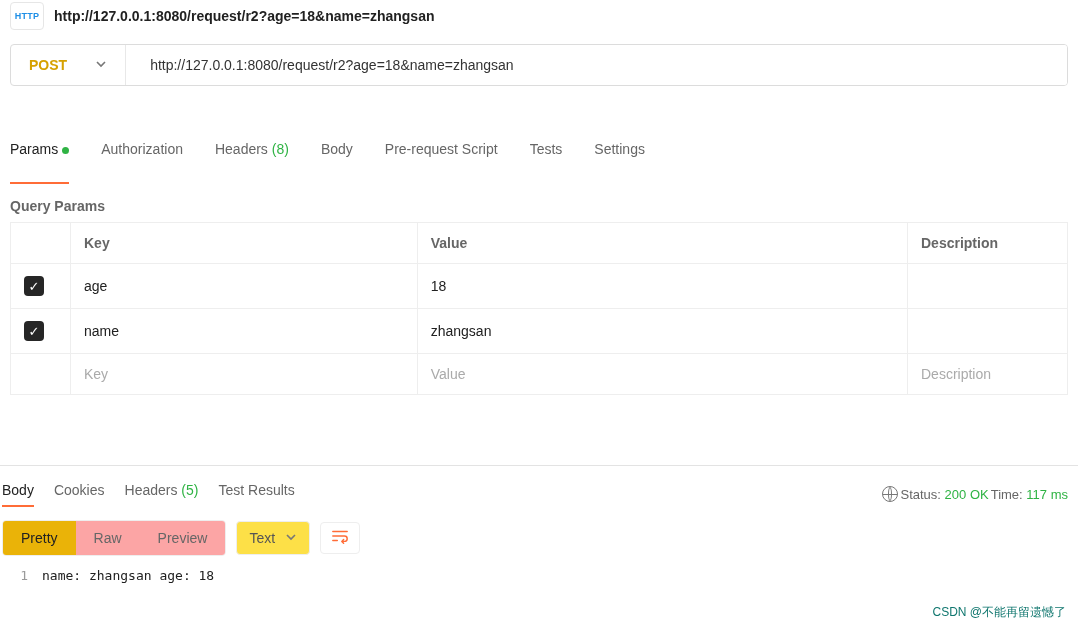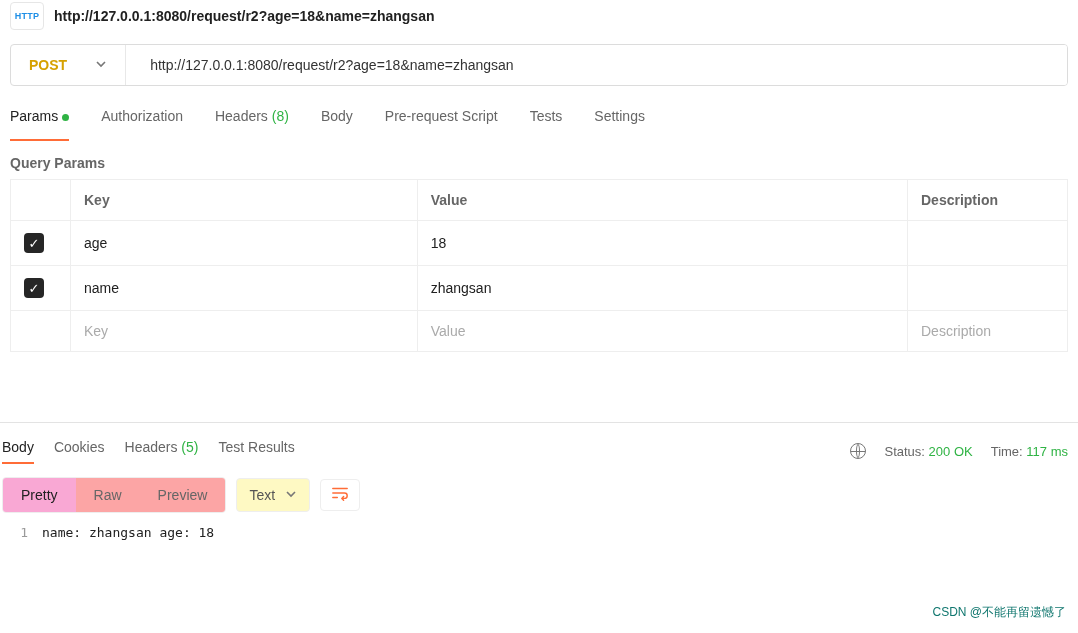--- a/index.html
+++ b/index.html
@@ -28,21 +28,21 @@
     text-align:center;
   }
   .chev { color:#777; }
   .url-input {
     flex:1; border:none; outline:none; padding:0 24px; font-size:14px; color:#333;
   }
   .tabs {
     display:flex; gap:32px; padding:22px 10px 0 10px; color:#666;
     border-bottom:1px solid transparent;
   }
-  .tab { padding-bottom:16px; cursor:pointer; position:relative; }
+  .tab { padding-bottom:26px; cursor:pointer; position:relative;margin-top:33px; }
   .tab.active { color:#222; }
   .tab.active::after {
     content:""; position:absolute; left:0; right:0; bottom:-1px; height:2px;
     background:#ff6c37;
   }
   .dot { display:inline-block; width:7px; height:7px; border-radius:50%; background:#2fb344; margin-left:4px; vertical-align:middle; }
   .count { color:#2fb344; }
   .section-title { padding:14px 10px 8px 10px; color:#666; font-weight:600; }
   table.params {
     width:calc(100% - 20px); margin:0 10px; border-collapse:collapse;
@@ -63,39 +63,39 @@
   .resp-tabs-row {
     display:flex; align-items:center; padding:16px 10px 0 0;
     justify-content:space-between;
   }
   .resp-tabs { display:flex; gap:20px; color:#666; padding-left:2px; }
   .resp-tab { padding-bottom:8px; cursor:pointer; position:relative; }
   .resp-tab.active { color:#222; }
   .resp-tab.active::after {
     content:""; position:absolute; left:0; right:0; bottom:-1px; height:2px; background:#ff6c37;
   }
-  .resp-meta { display:flex; align-items:flex-end; gap:18px; color:#666; font-size:13px; }
+  .resp-meta { display:flex; align-items:flex-end; gap:2px; color:#666; font-size:13px; }
   .globe { width:16px; height:16px; border:1.3px solid #777; border-radius:50%; position:relative; }
   .globe::before, .globe::after { content:""; position:absolute; border:1.3px solid #777; }
   .globe::before { inset:0 5px; border-radius:50%; }
   .globe::after { left:0; right:0; top:7px; height:0; border-width:0 0 1.3px 0; }
   .ok { color:#2fb344; }
   .toolbar {
     display:flex; align-items:center; gap:10px; padding:14px 2px 6px 2px;
   }
   .seg {
     display:flex; border:1px solid #eee; border-radius:4px; overflow:hidden; margin-left:0;
   }
   .seg-btn {
     padding:9px 18px; color:#666; cursor:pointer; background:#fca5a5;
   }
-  .seg-btn.active { background:#f9a8d4; color:#222; }
+  .seg-btn.active { background:#eab308; color:#222; }
   .type-sel {
     display:flex; align-items:center; gap:10px; border:1px solid #eee;
-    border-radius:4px; padding:8px 12px; color:#555; background:#fef9c3; cursor:pointer;
+    border-radius:4px; padding:8px 12px; color:#555; background:#fde047; cursor:pointer;
   }
   .wrap-btn {
     border:1px solid #eee; border-radius:4px; padding:5px 10px; color:#ff6c37;
     background:#fff; cursor:pointer; font-size:16px;
   }
   .code-area { display:flex; padding:6px 0 0 16px; font-family:Menlo,Consolas,monospace; font-size:13px; }
   .gutter { color:#9a9a9a; width:26px; text-align:right; padding-right:14px; }
   .code-line { white-space:pre; }
   .watermark {
     position:absolute; right:12px; bottom:12px; color:#0f766e; font-size:12px;

